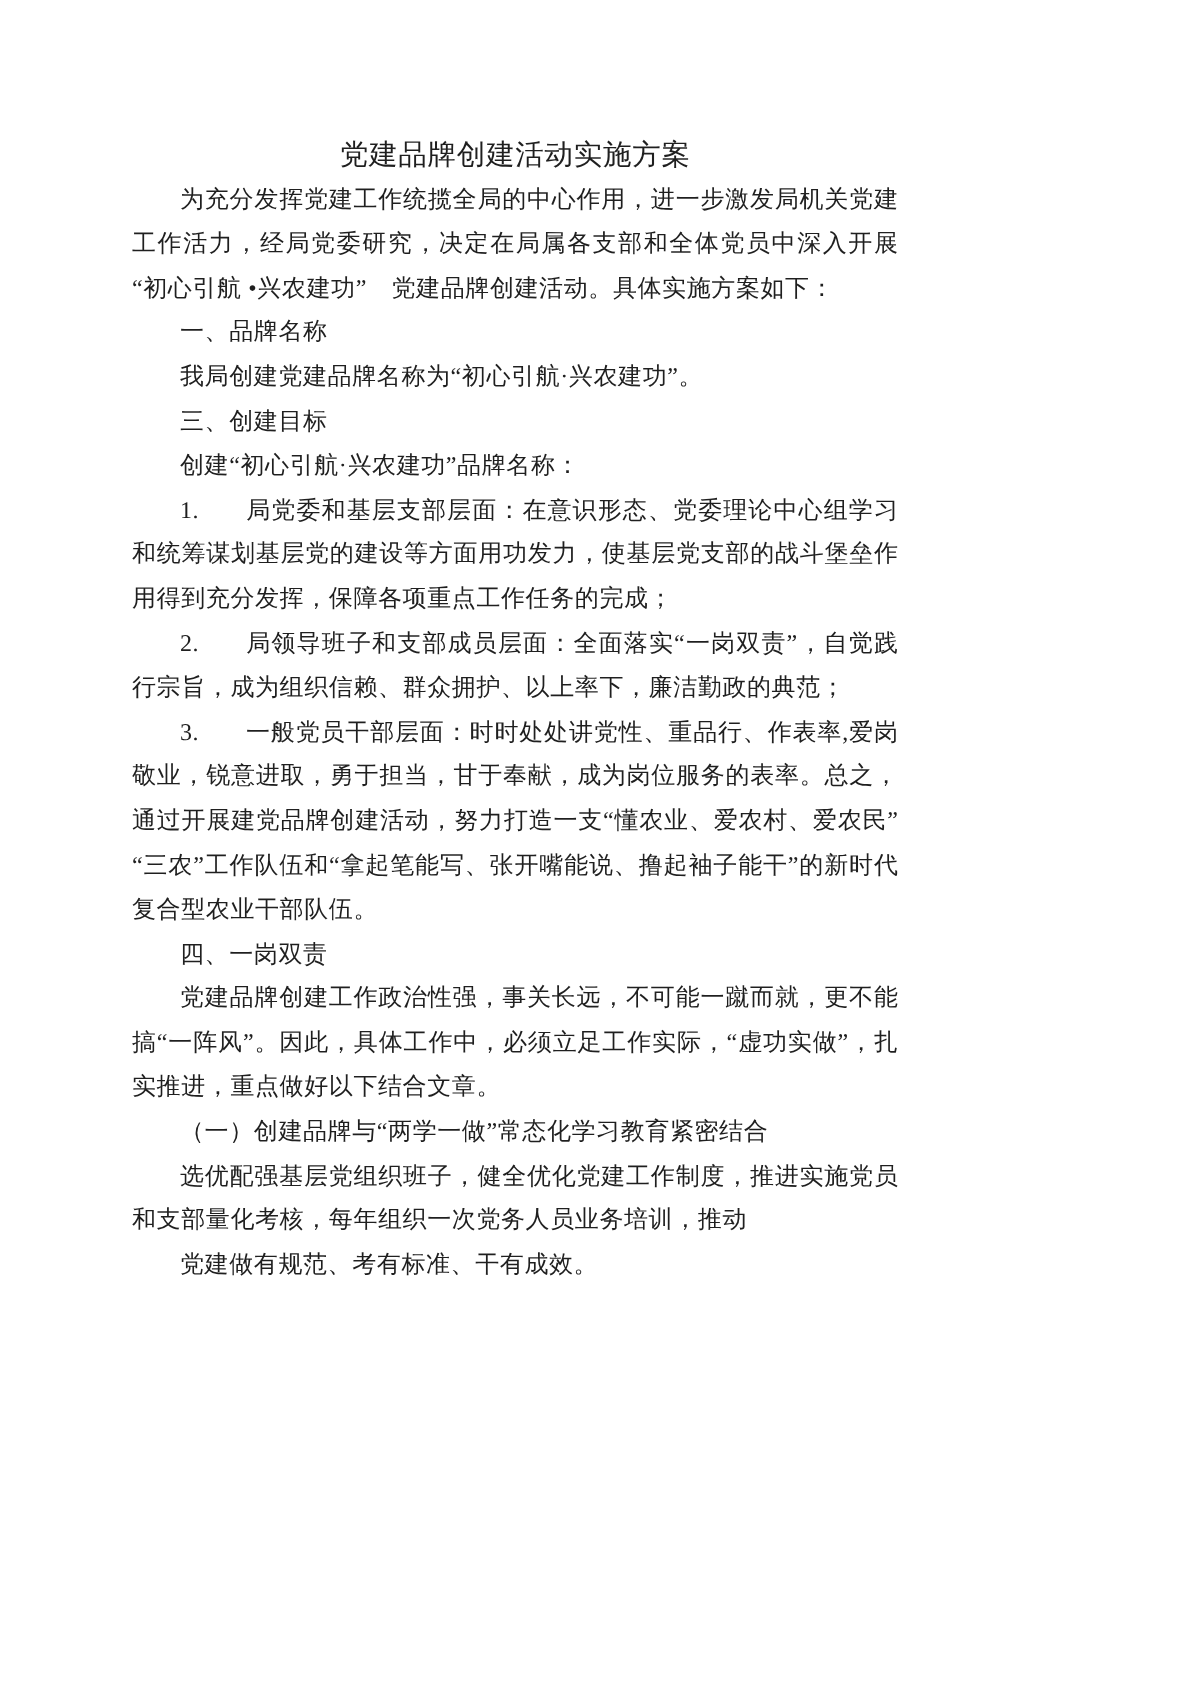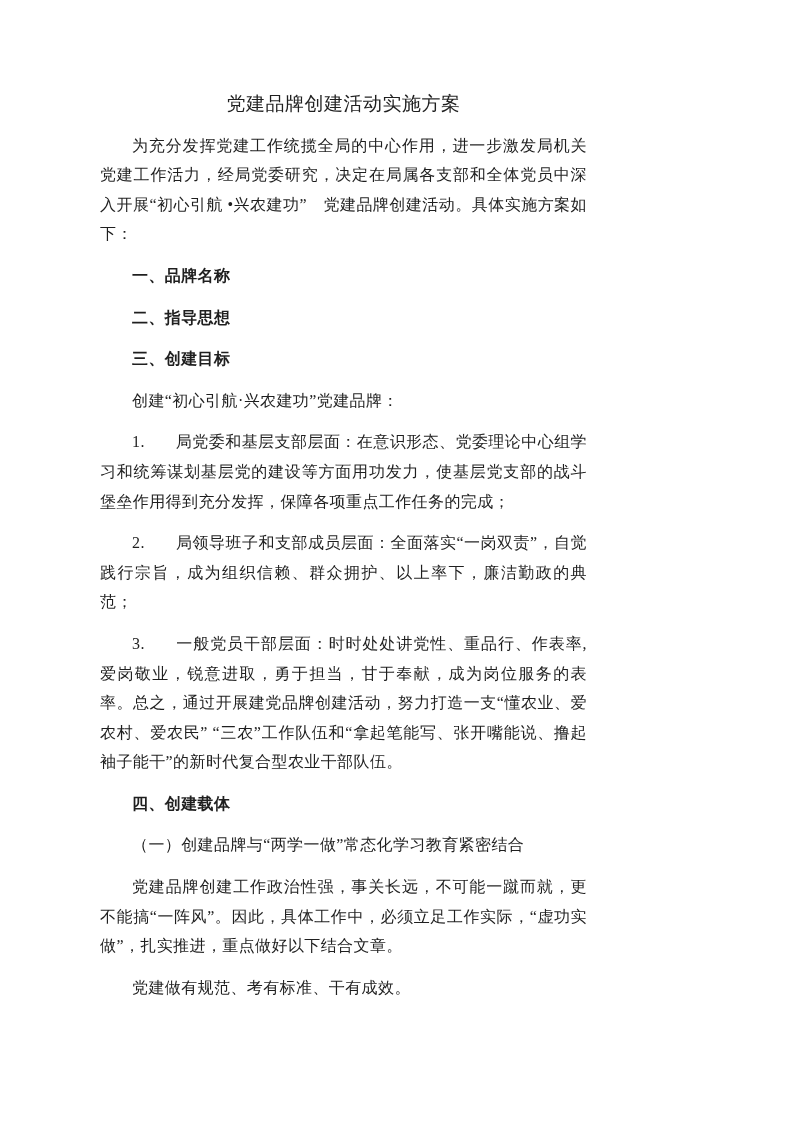--- a/index.html
+++ b/index.html
@@ -23,36 +23,37 @@
     letter-spacing: 0.4px;
   }
   .doc-title {
     margin: 0;
     font-size: 19px;
     font-weight: normal;
     text-align: center;
     line-height: 29.6px;
     letter-spacing: 0.5px;
   }
-  .doc-body p { margin: 12px; text-indent: 2em; }
-  .doc-body p.heading { font-weight: bold; }
+  .doc-body p { margin: 0; text-indent: 2em; }
+  .doc-body p.heading { font-weight: normal; }
   .doc-body p.numbered .num { margin-right: 31px; }
 </style>
 </head>
 <body>
 
 <div class="page">
   <h1 class="doc-title">党建品牌创建活动实施方案</h1>
   <div class="doc-body">
       <p class="body">为充分发挥党建工作统揽全局的中心作用，进一步激发局机关党建工作活力，经局党委研究，决定在局属各支部和全体党员中深入开展“初心引航 •兴农建功”　党建品牌创建活动。具体实施方案如下：</p>
       <p class="heading">一、品牌名称</p>
-      <p class="heading">二、指导思想</p>
+      <p class="body">我局创建党建品牌名称为“初心引航·兴农建功”。</p>
       <p class="heading">三、创建目标</p>
-      <p class="body">创建“初心引航·兴农建功”党建品牌：</p>
+      <p class="body">创建“初心引航·兴农建功”品牌名称：</p>
       <p class="numbered"><span class="num">1.</span>局党委和基层支部层面：在意识形态、党委理论中心组学习和统筹谋划基层党的建设等方面用功发力，使基层党支部的战斗堡垒作用得到充分发挥，保障各项重点工作任务的完成；</p>
       <p class="numbered"><span class="num">2.</span>局领导班子和支部成员层面：全面落实“一岗双责”，自觉践行宗旨，成为组织信赖、群众拥护、以上率下，廉洁勤政的典范；</p>
       <p class="numbered"><span class="num">3.</span>一般党员干部层面：时时处处讲党性、重品行、作表率,爱岗敬业，锐意进取，勇于担当，甘于奉献，成为岗位服务的表率。总之，通过开展建党品牌创建活动，努力打造一支“懂农业、爱农村、爱农民” “三农”工作队伍和“拿起笔能写、张开嘴能说、撸起袖子能干”的新时代复合型农业干部队伍。</p>
-      <p class="heading">四、创建载体</p>
+      <p class="heading">四、一岗双责</p>
+      <p class="body">党建品牌创建工作政治性强，事关长远，不可能一蹴而就，更不能搞“一阵风”。因此，具体工作中，必须立足工作实际，“虚功实做”，扎实推进，重点做好以下结合文章。</p>
       <p class="body">（一）创建品牌与“两学一做”常态化学习教育紧密结合</p>
-      <p class="body">党建品牌创建工作政治性强，事关长远，不可能一蹴而就，更不能搞“一阵风”。因此，具体工作中，必须立足工作实际，“虚功实做”，扎实推进，重点做好以下结合文章。</p>
+      <p class="body">选优配强基层党组织班子，健全优化党建工作制度，推进实施党员和支部量化考核，每年组织一次党务人员业务培训，推动</p>
       <p class="body">党建做有规范、考有标准、干有成效。</p>
     </div>
 </div>
 
 </body></html>

